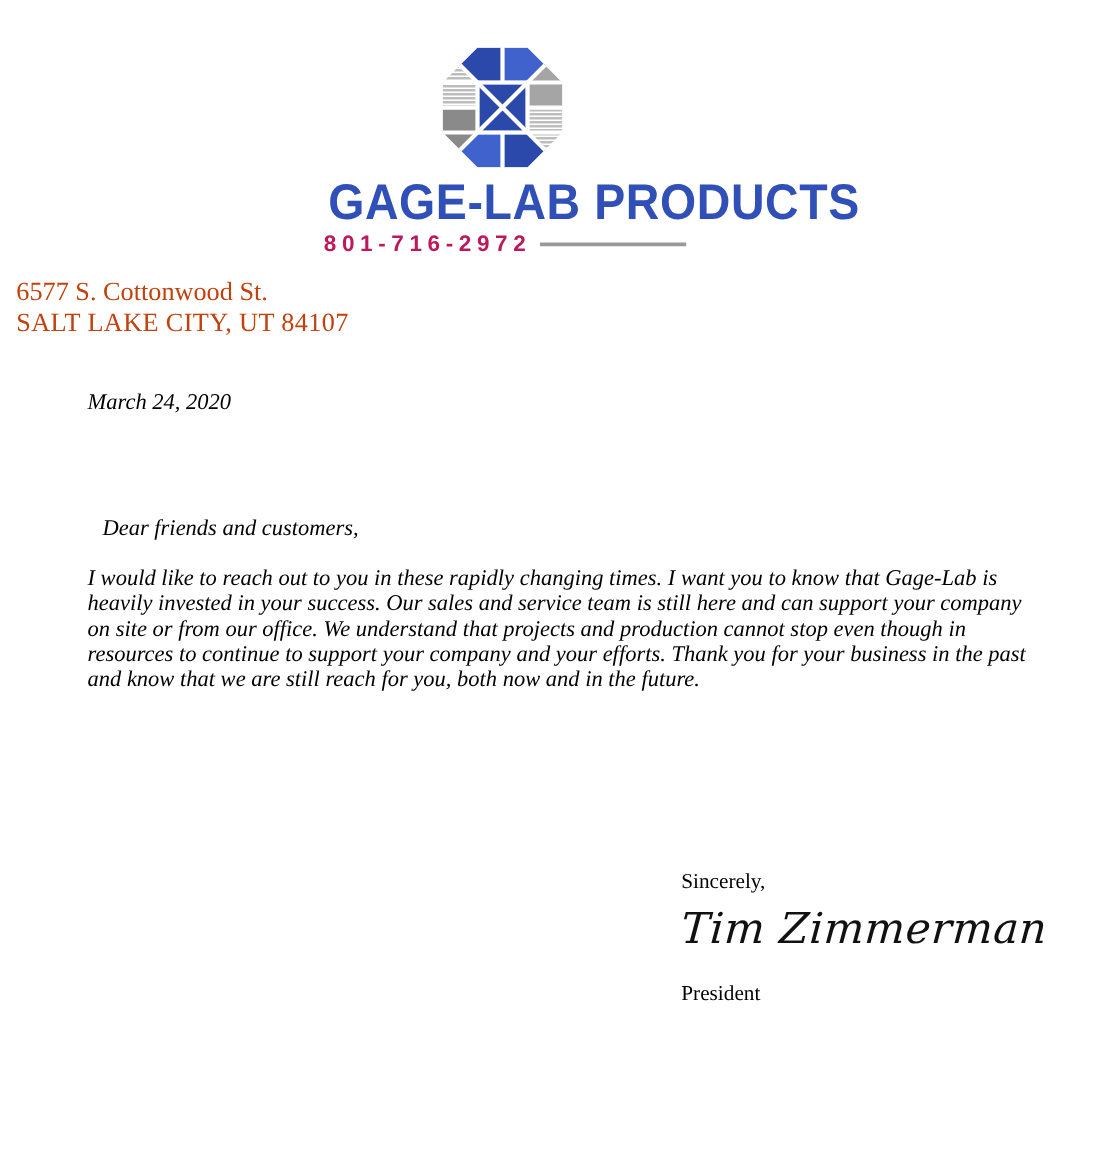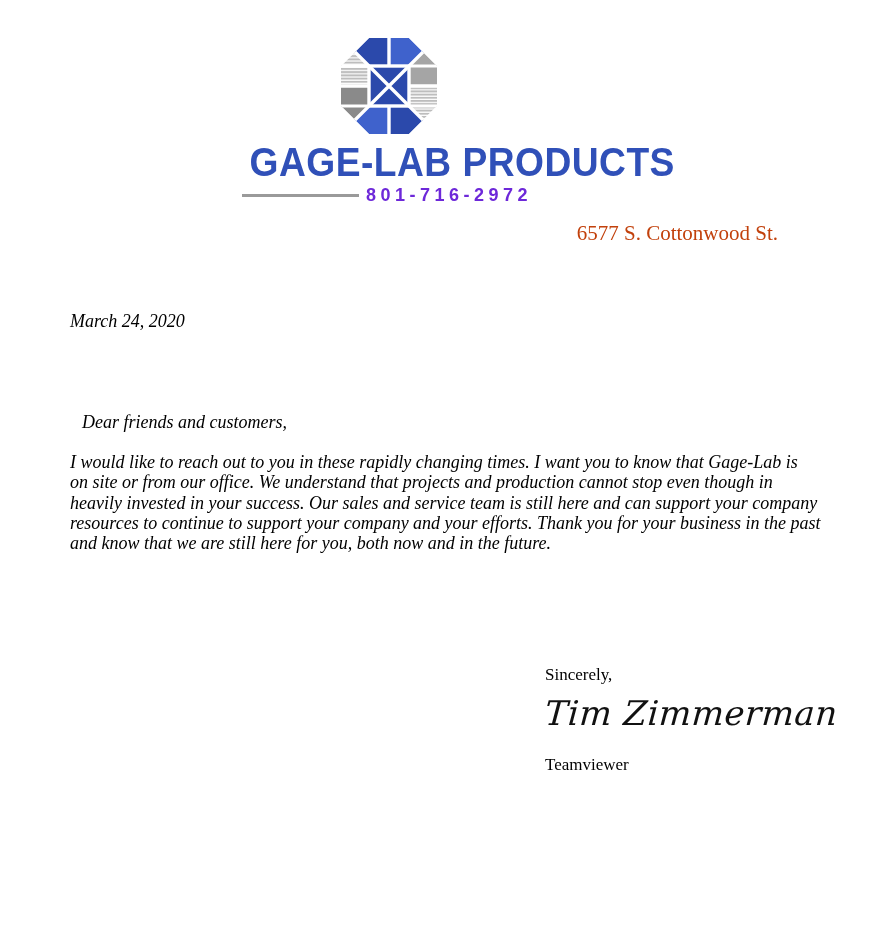--- a/index.html
+++ b/index.html
@@ -23,21 +23,22 @@
     height: 938px;
     background: #ffffff;
   }
 
   
   .letterhead {
     position: absolute;
     top: 0;
     left: 0;
     width: 778px;
-    text-align: right;
+    text-align: left;
+    padding-left: 13px;
   }
 
   .logo-mark {
     margin: 36px auto 0 auto;
     width: 100px;
     height: 100px;
     display: block;
   }
 
   .wordmark-block {
@@ -74,21 +75,21 @@
   .phone-number {
     position: relative;
     display: inline-block;
     background: #ffffff;
     padding: 0 7px;
     font-family: "Liberation Sans Narrow", "Liberation Sans", "DejaVu Sans", sans-serif;
     font-weight: bold;
     font-size: 18px;
     line-height: 21px;
     letter-spacing: 4.5px;
-    color: #6d28d9;
+    color: #be185d;
     white-space: nowrap;
   }
 
   .address {
     margin-top: 14px;
     font-family: "Liberation Serif", "DejaVu Serif", serif;
     font-size: 21px;
     line-height: 25px;
     color: #c2410c;
   }
@@ -125,21 +126,21 @@
   }
   .body-para .ln {
     display: block;
     white-space: nowrap;
   }
 
   
   .closing {
     position: absolute;
     left: 545px;
-    top: 664px;
+    top: 694px;
     width: 320px;
   }
   .closing-salutation {
     font-size: 17px;
     line-height: 21px;
   }
   .signature {
     margin-top: 7px;
     font-family: "DejaVu Serif", "Liberation Serif", serif;
     font-style: italic;
@@ -209,36 +210,37 @@
     <div class="wordmark-block">
       <div class="wordmark">GAGE-LAB PRODUCTS</div>
       <div class="phone-row">
         <div class="phone-rule"></div>
         <span class="phone-number">801-716-2972</span>
       </div>
     </div>
 
     <div class="address">
       <div class="line1">6577 S. Cottonwood St.</div>
+      <div class="line2">SALT LAKE CITY,  UT  84107</div>
     </div>
   </div>
 
   <div class="letter">
     <div class="date">March 24, 2020</div>
 
     <div class="salutation">Dear friends and customers,</div>
 
     <div class="body-para">
       <span class="ln">I would like to reach out to you in these rapidly changing times.  I want you to know that Gage-Lab is</span>
+      <span class="ln">heavily invested in your success.  Our sales and service team is still here and can support your company</span>
       <span class="ln">on site or from our office.  We understand that projects and production cannot stop even though in</span>
-      <span class="ln">heavily invested in your success.  Our sales and service team is still here and can support your company</span>
       <span class="ln">resources to continue to support your company and your efforts.  Thank you for your business in the past</span>
-      <span class="ln">and know that we are still here for you, both now and in the future.</span>
+      <span class="ln">and know that we are still reach for you, both now and in the future.</span>
     </div>
   </div>
 
   <div class="closing">
     <div class="closing-salutation">Sincerely,</div>
     <div class="signature">Tim Zimmerman</div>
-    <div class="title-line">Teamviewer</div>
+    <div class="title-line">President</div>
   </div>
 
 </div>
 
 </body></html>

